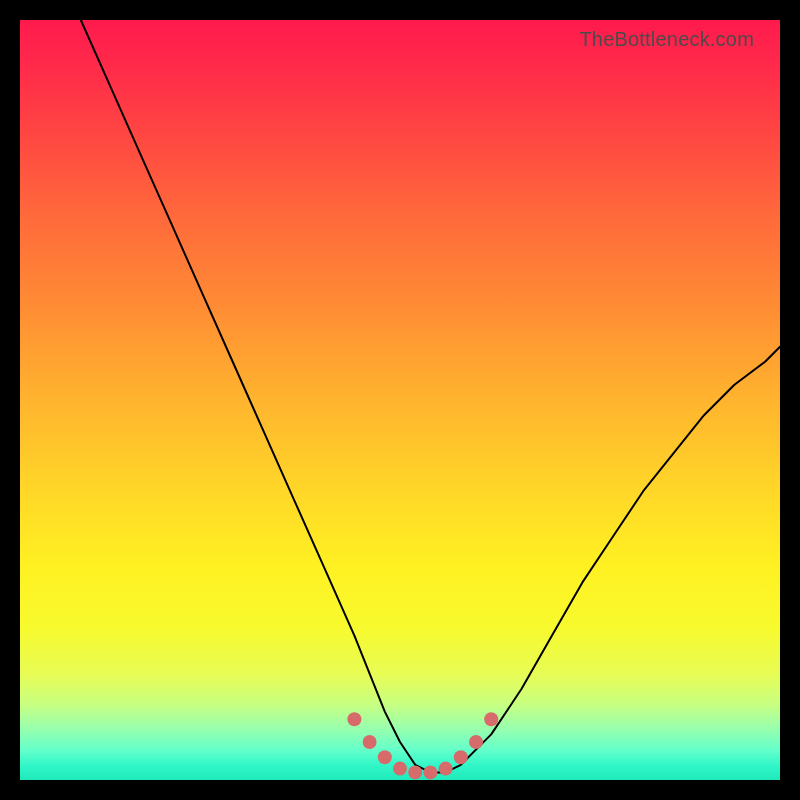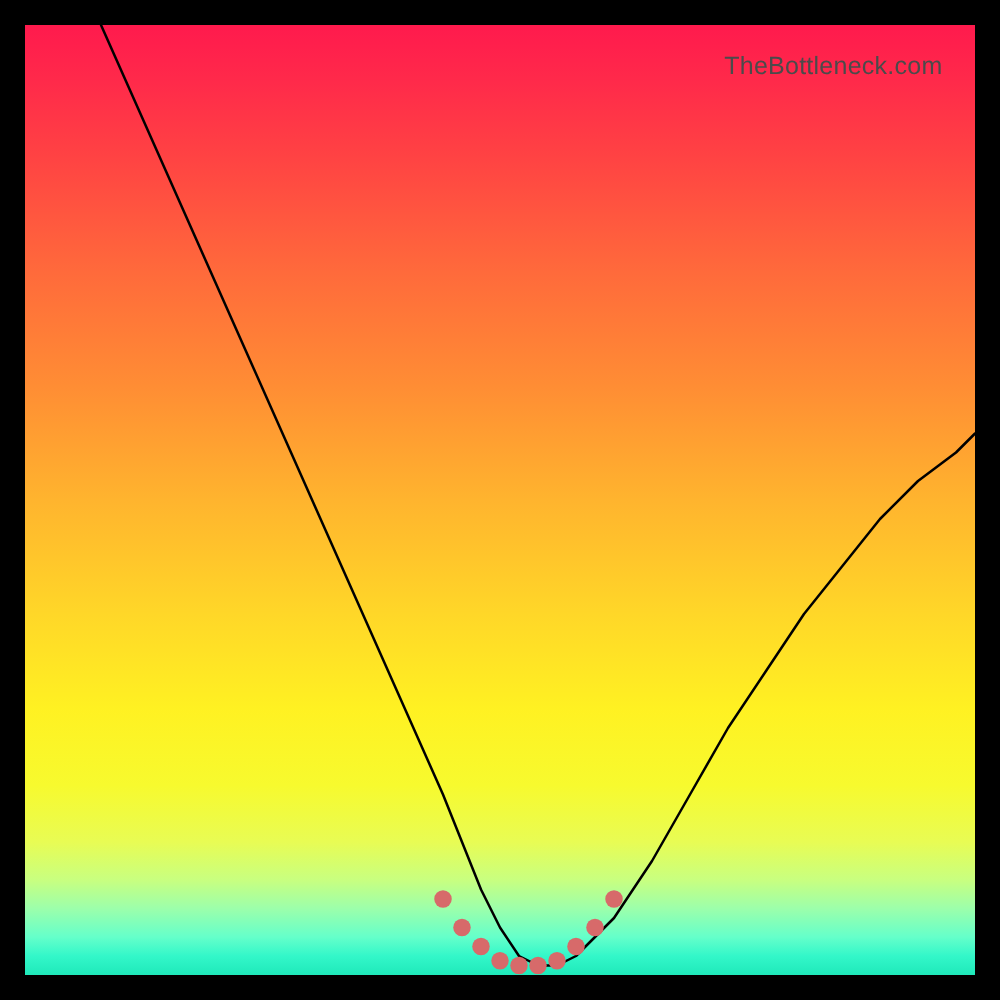--- a/index.html
+++ b/index.html
@@ -37,21 +37,21 @@
       #e8fc54 86%,
       #c8ff80 90%,
       #9cffab 93%,
       #65ffca 96%,
       #33f7c9 98%,
       #1fe9ba 100%
     );
   }
   .watermark {
     position: absolute;
-    top: 22px;
+    top: 8px;
     right: 26px;
     color: #4b4b4b;
     font-size: 20px;
     font-weight: 400;
     letter-spacing: 0.2px;
     user-select: none;
   }
   svg.curve {
     position: absolute;
     left: 0;

